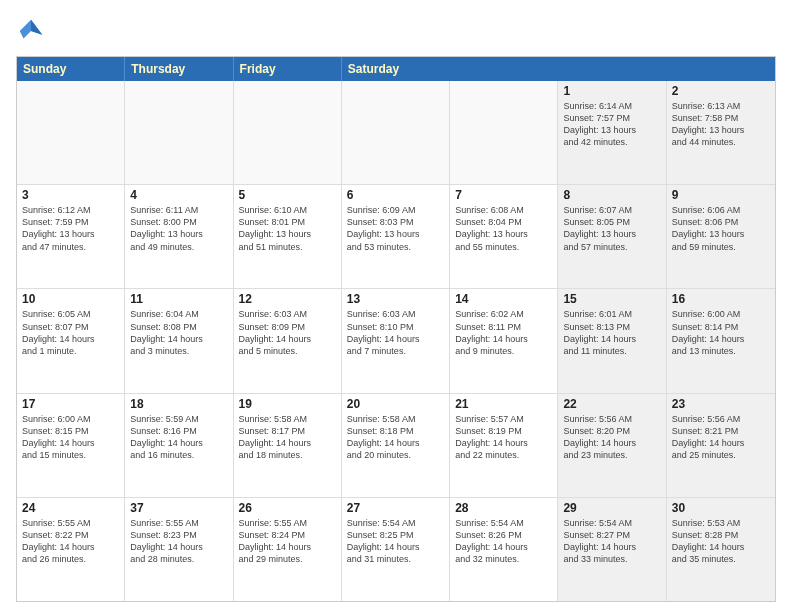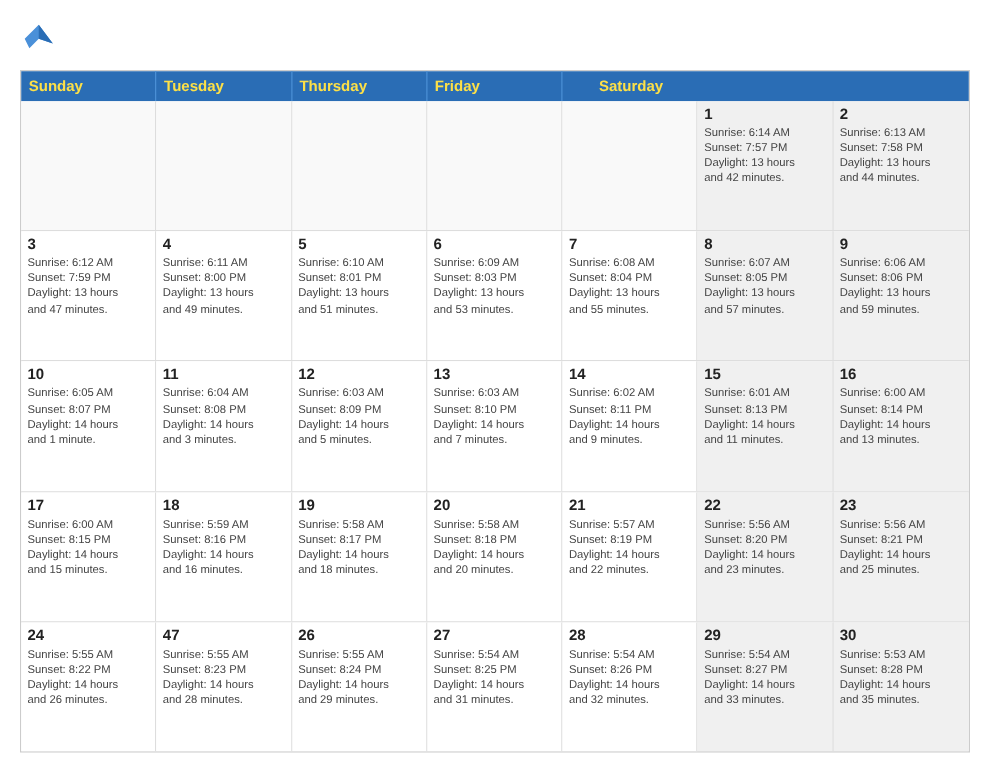--- a/index.html
+++ b/index.html
@@ -50,28 +50,28 @@
       display: flex;
       flex-direction: column;
       border: 1px solid #ccc;
     }
     .cal-header-row {
       display: grid;
       grid-template-columns: repeat(7, 1fr);
       background: #2a6db5;
     }
     .cal-header-cell {
-      color: #fde047;
+      color: #fef9c3;
       font-size: 12px;
       font-weight: bold;
       padding: 5px 6px;
       text-align: left;
       border-right: 1px solid #4a8fd5;
     }
-    .cal-header-cell:last-child { border-right: none; margin-left: 23px; }
+    .cal-header-cell:last-child { border-right: none; }
     .cal-body {
       flex: 1;
       display: flex;
       flex-direction: column;
     }
     .cal-row {
       display: grid;
       grid-template-columns: repeat(7, 1fr);
       flex: 1;
       border-top: 1px solid #ddd;
@@ -119,21 +119,20 @@
     </div>
     <div class="title-block">
       <h1></h1>
       <h2></h2>
     </div>
   </div>
 
   <div class="calendar">
     <div class="cal-header-row">
     <div class="cal-header-cell">Sunday</div>
-        <div class="cal-header-cell">Tuesday</div>
         <div class="cal-header-cell">Thursday</div>
         <div class="cal-header-cell">Friday</div>
         <div class="cal-header-cell">Saturday</div>
       </div>
     <div class="cal-body">
     <div class="cal-row">
           <div class="cal-cell empty"></div>
           <div class="cal-cell empty"></div>
           <div class="cal-cell empty"></div>
           <div class="cal-cell empty"></div>
@@ -236,21 +235,21 @@
             <span class="day-num">23</span>
             <div class="cell-text">Sunrise: 5:56 AM<br>Sunset: 8:21 PM<br>Daylight: 14 hours<br>and 25 minutes.</div>
           </div>
         </div>
         <div class="cal-row">
           <div class="cal-cell">
             <span class="day-num">24</span>
             <div class="cell-text">Sunrise: 5:55 AM<br>Sunset: 8:22 PM<br>Daylight: 14 hours<br>and 26 minutes.</div>
           </div>
           <div class="cal-cell">
-            <span class="day-num">47</span>
+            <span class="day-num">37</span>
             <div class="cell-text">Sunrise: 5:55 AM<br>Sunset: 8:23 PM<br>Daylight: 14 hours<br>and 28 minutes.</div>
           </div>
           <div class="cal-cell">
             <span class="day-num">26</span>
             <div class="cell-text">Sunrise: 5:55 AM<br>Sunset: 8:24 PM<br>Daylight: 14 hours<br>and 29 minutes.</div>
           </div>
           <div class="cal-cell">
             <span class="day-num">27</span>
             <div class="cell-text">Sunrise: 5:54 AM<br>Sunset: 8:25 PM<br>Daylight: 14 hours<br>and 31 minutes.</div>
           </div>

